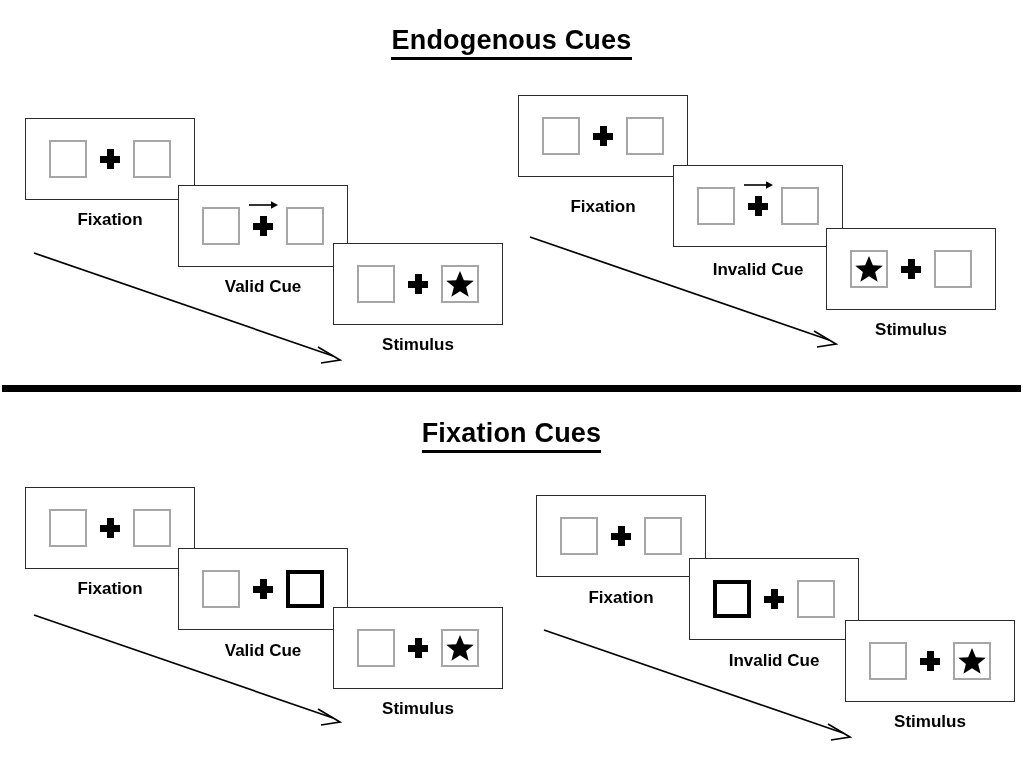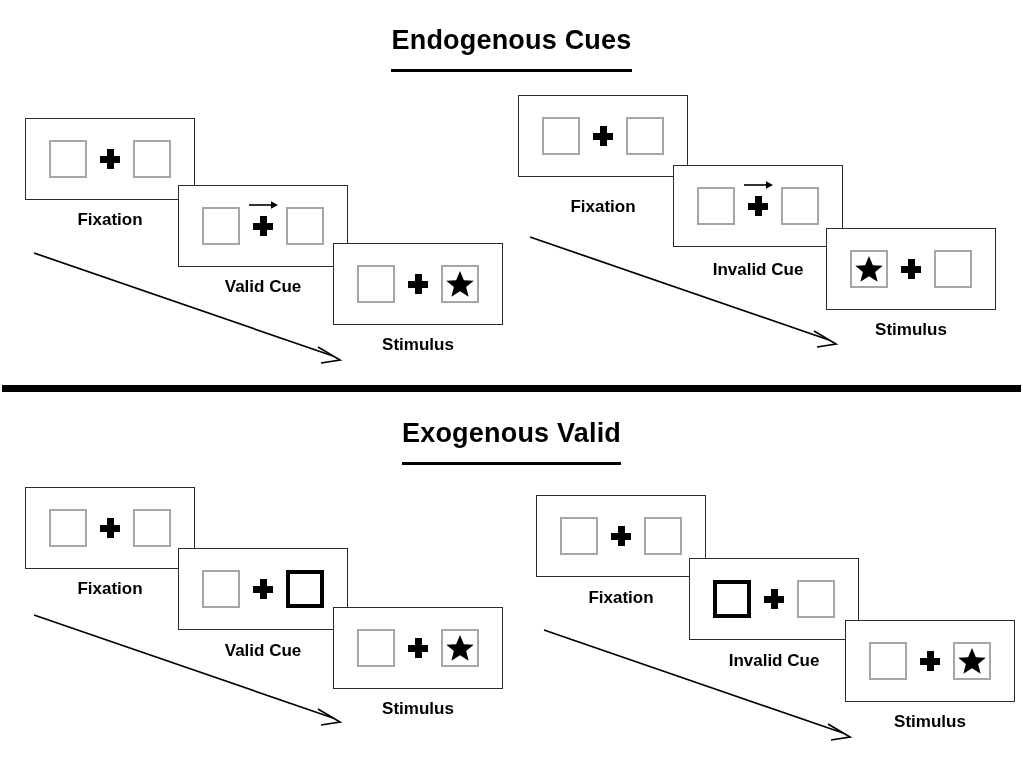--- a/index.html
+++ b/index.html
@@ -21,21 +21,21 @@
     position: absolute;
     left: 0;
     width: 1023px;
     text-align: center;
     font-size: 27px;
     font-weight: bold;
     letter-spacing: 0.2px;
   }
   .section-title span {
     border-bottom: 3px solid #000;
-    padding-bottom: 14px;
+    padding-bottom: 2px;
   }
 
   
   .divider {
     position: absolute;
     left: 2px;
     width: 1019px;
     height: 7px;
     background: #000;
   }
@@ -238,21 +238,21 @@
 
   <svg class="time-arrow" style="left:526px; top:232px; width:320px; height:120px;" viewBox="0 0 320 120">
     <line x1="4" y1="5" x2="303" y2="108" stroke="#000" stroke-width="1.7"></line>
     <polyline points="288,99 310,112 291,115" fill="none" stroke="#000" stroke-width="1.7"></polyline>
   </svg>
 </div>
 
 <div class="divider" style="top:385px;"></div>
 
 <div class="section-title" style="top:418px;">
-  <span>Exogenous Valid</span>
+  <span>Fixation Cues</span>
 </div>
 
 <div class="group">
 
   <div class="panel" style="left:25px; top:487px; width:170px; height:82px;">
     <div class="panel-inner">
       <div class="box"></div>
       <div class="cross">
         <div class="cross-glyph"></div>
       </div>

